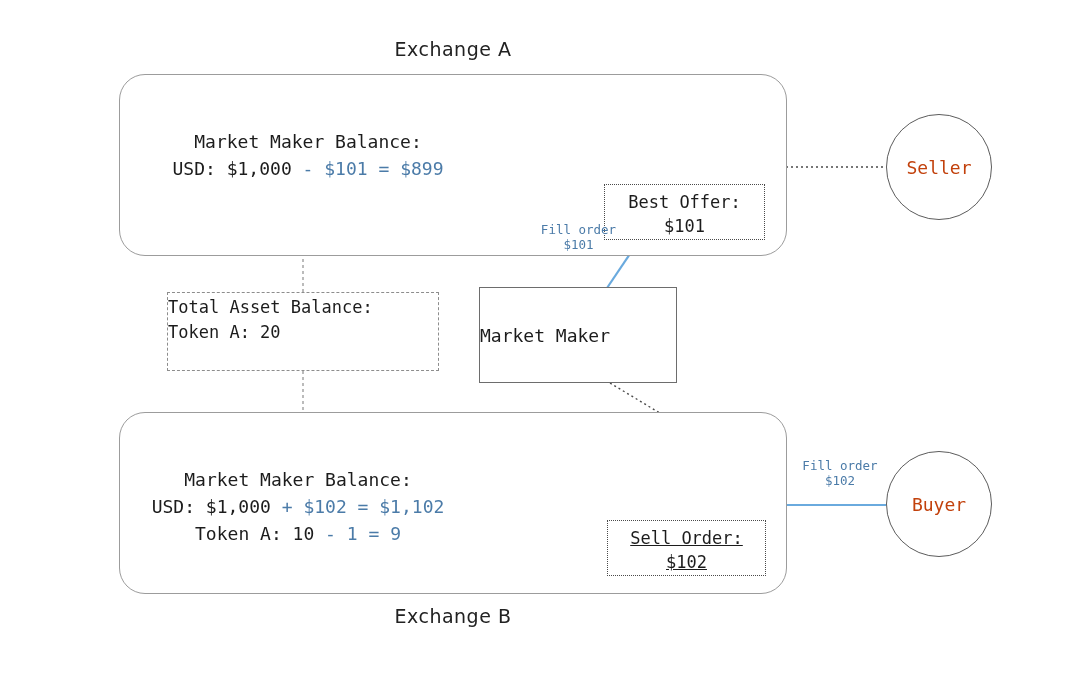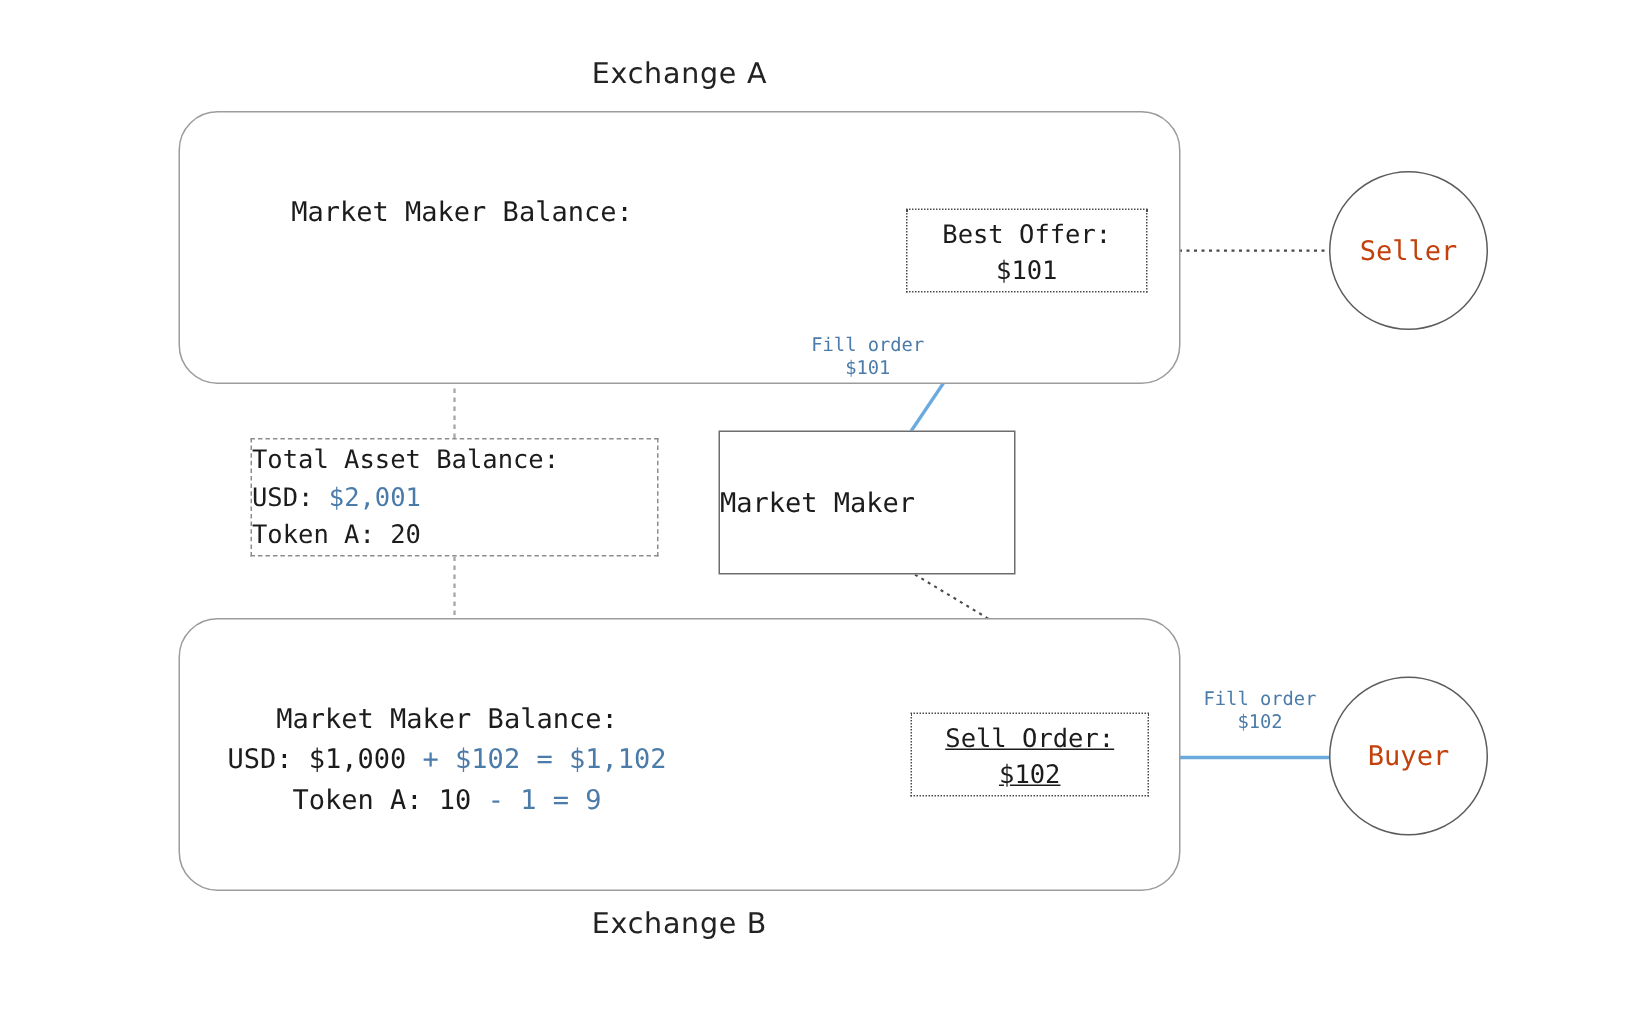--- a/index.html
+++ b/index.html
@@ -106,20 +106,21 @@
     position: absolute;
     border: 1.6px dotted #4a4a4a;
     background: #ffffff;
     box-sizing: border-box;
     text-align: center;
     font-size: 17px;
     line-height: 24px;
     color: #1c1c1c;
     padding-top: 5px;
     white-space: nowrap;
+    margin-top: 45px;
   }
   #best-offer-box { left: 604px; top: 139px; width: 161px; height: 56px; }
   #sell-order-box { left: 607px; top: 475px; width: 159px; height: 56px; text-decoration: underline; }
 
   
   .actor-circle {
     position: absolute;
     width: 106px;
     height: 106px;
     border: 1.5px solid #5c5c5c;
@@ -174,39 +175,39 @@
 
     <line x1="303" y1="371" x2="303" y2="460" stroke="#a5a5a5" stroke-width="1.5" stroke-dasharray="3,3" marker-end="url(#arrow-gray)"></line>
   </svg>
 
   <div class="exchange-title" id="exchange-a-title">Exchange A</div>
 
   <div class="exchange-box" id="exchange-a-box"></div>
 
   <div class="balance-block" id="balance-a">
     <span class="balance-line bal-title">Market Maker Balance:</span>
+    <span class="balance-line"><span>USD: $1,000</span><span class="accent"> - </span><span class="accent">$101</span><span class="accent"> = </span><span class="accent">$899</span></span>
   </div>
 
   <div class="order-box" id="best-offer-box">
     <div>Best Offer:</div>
     <div>$101</div>
   </div>
 
   <div class="actor-circle" id="seller-circle">
     <span>Seller</span>
   </div>
 
   <div class="edge-label" id="fill-order-a-label">
     <div>Fill order</div>
     <div>$101</div>
   </div>
 
   <div id="total-asset-box">
     <div>Total Asset Balance:</div>
-    <div><span>USD: </span><span class="accent">$2,001</span></div>
     <div>Token A: 20</div>
   </div>
 
   <div id="market-maker-box">
     <span>Market Maker</span>
   </div>
 
   <div class="exchange-box" id="exchange-b-box"></div>
 
   <div class="balance-block" id="balance-b">

